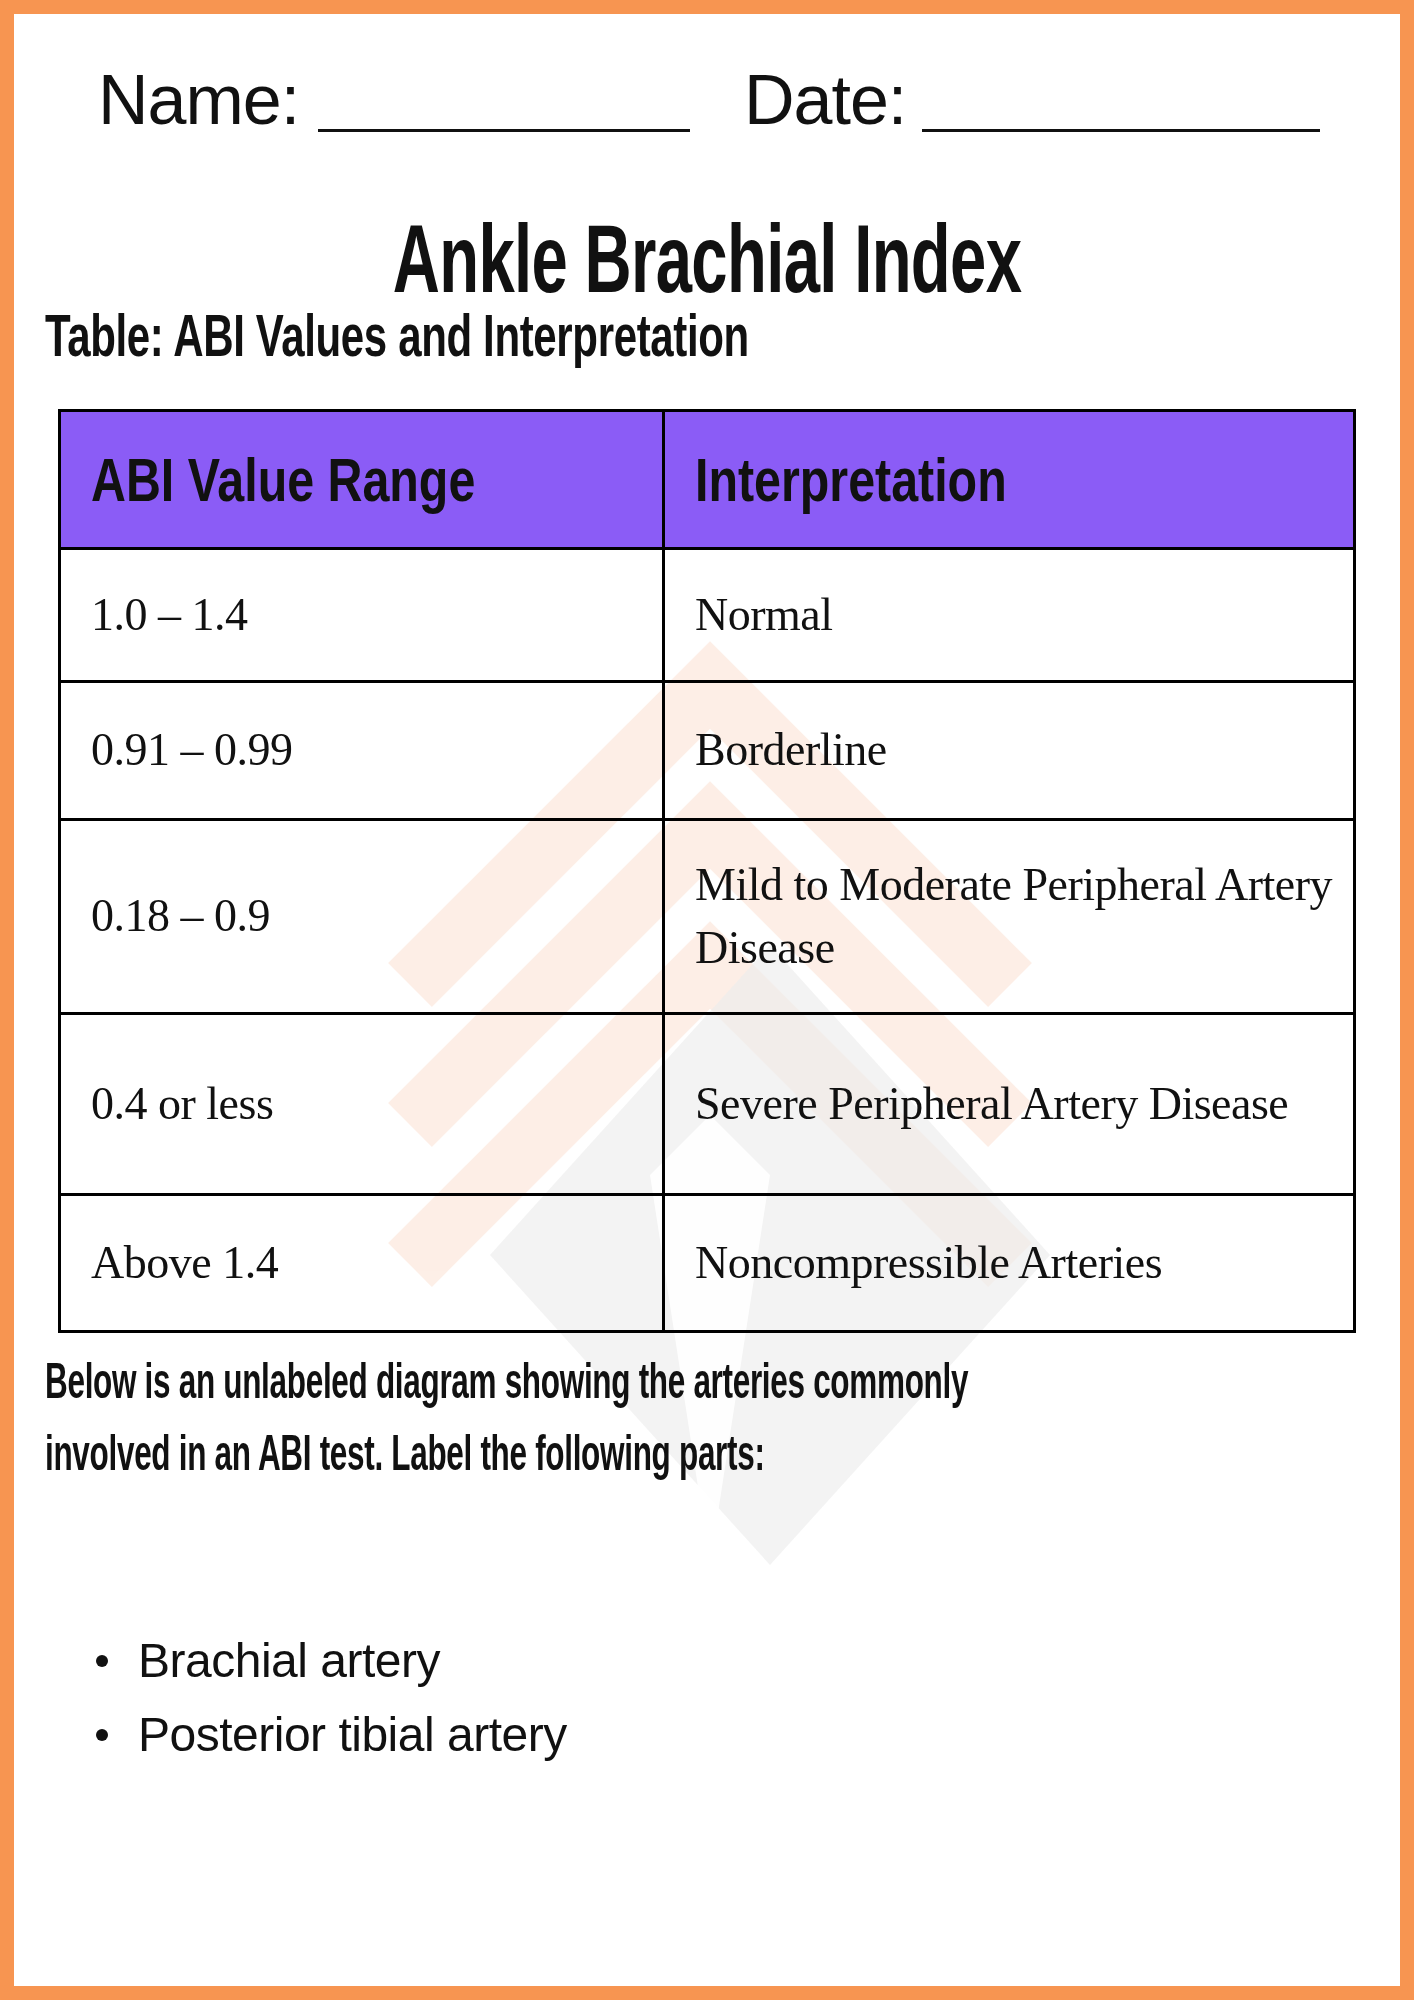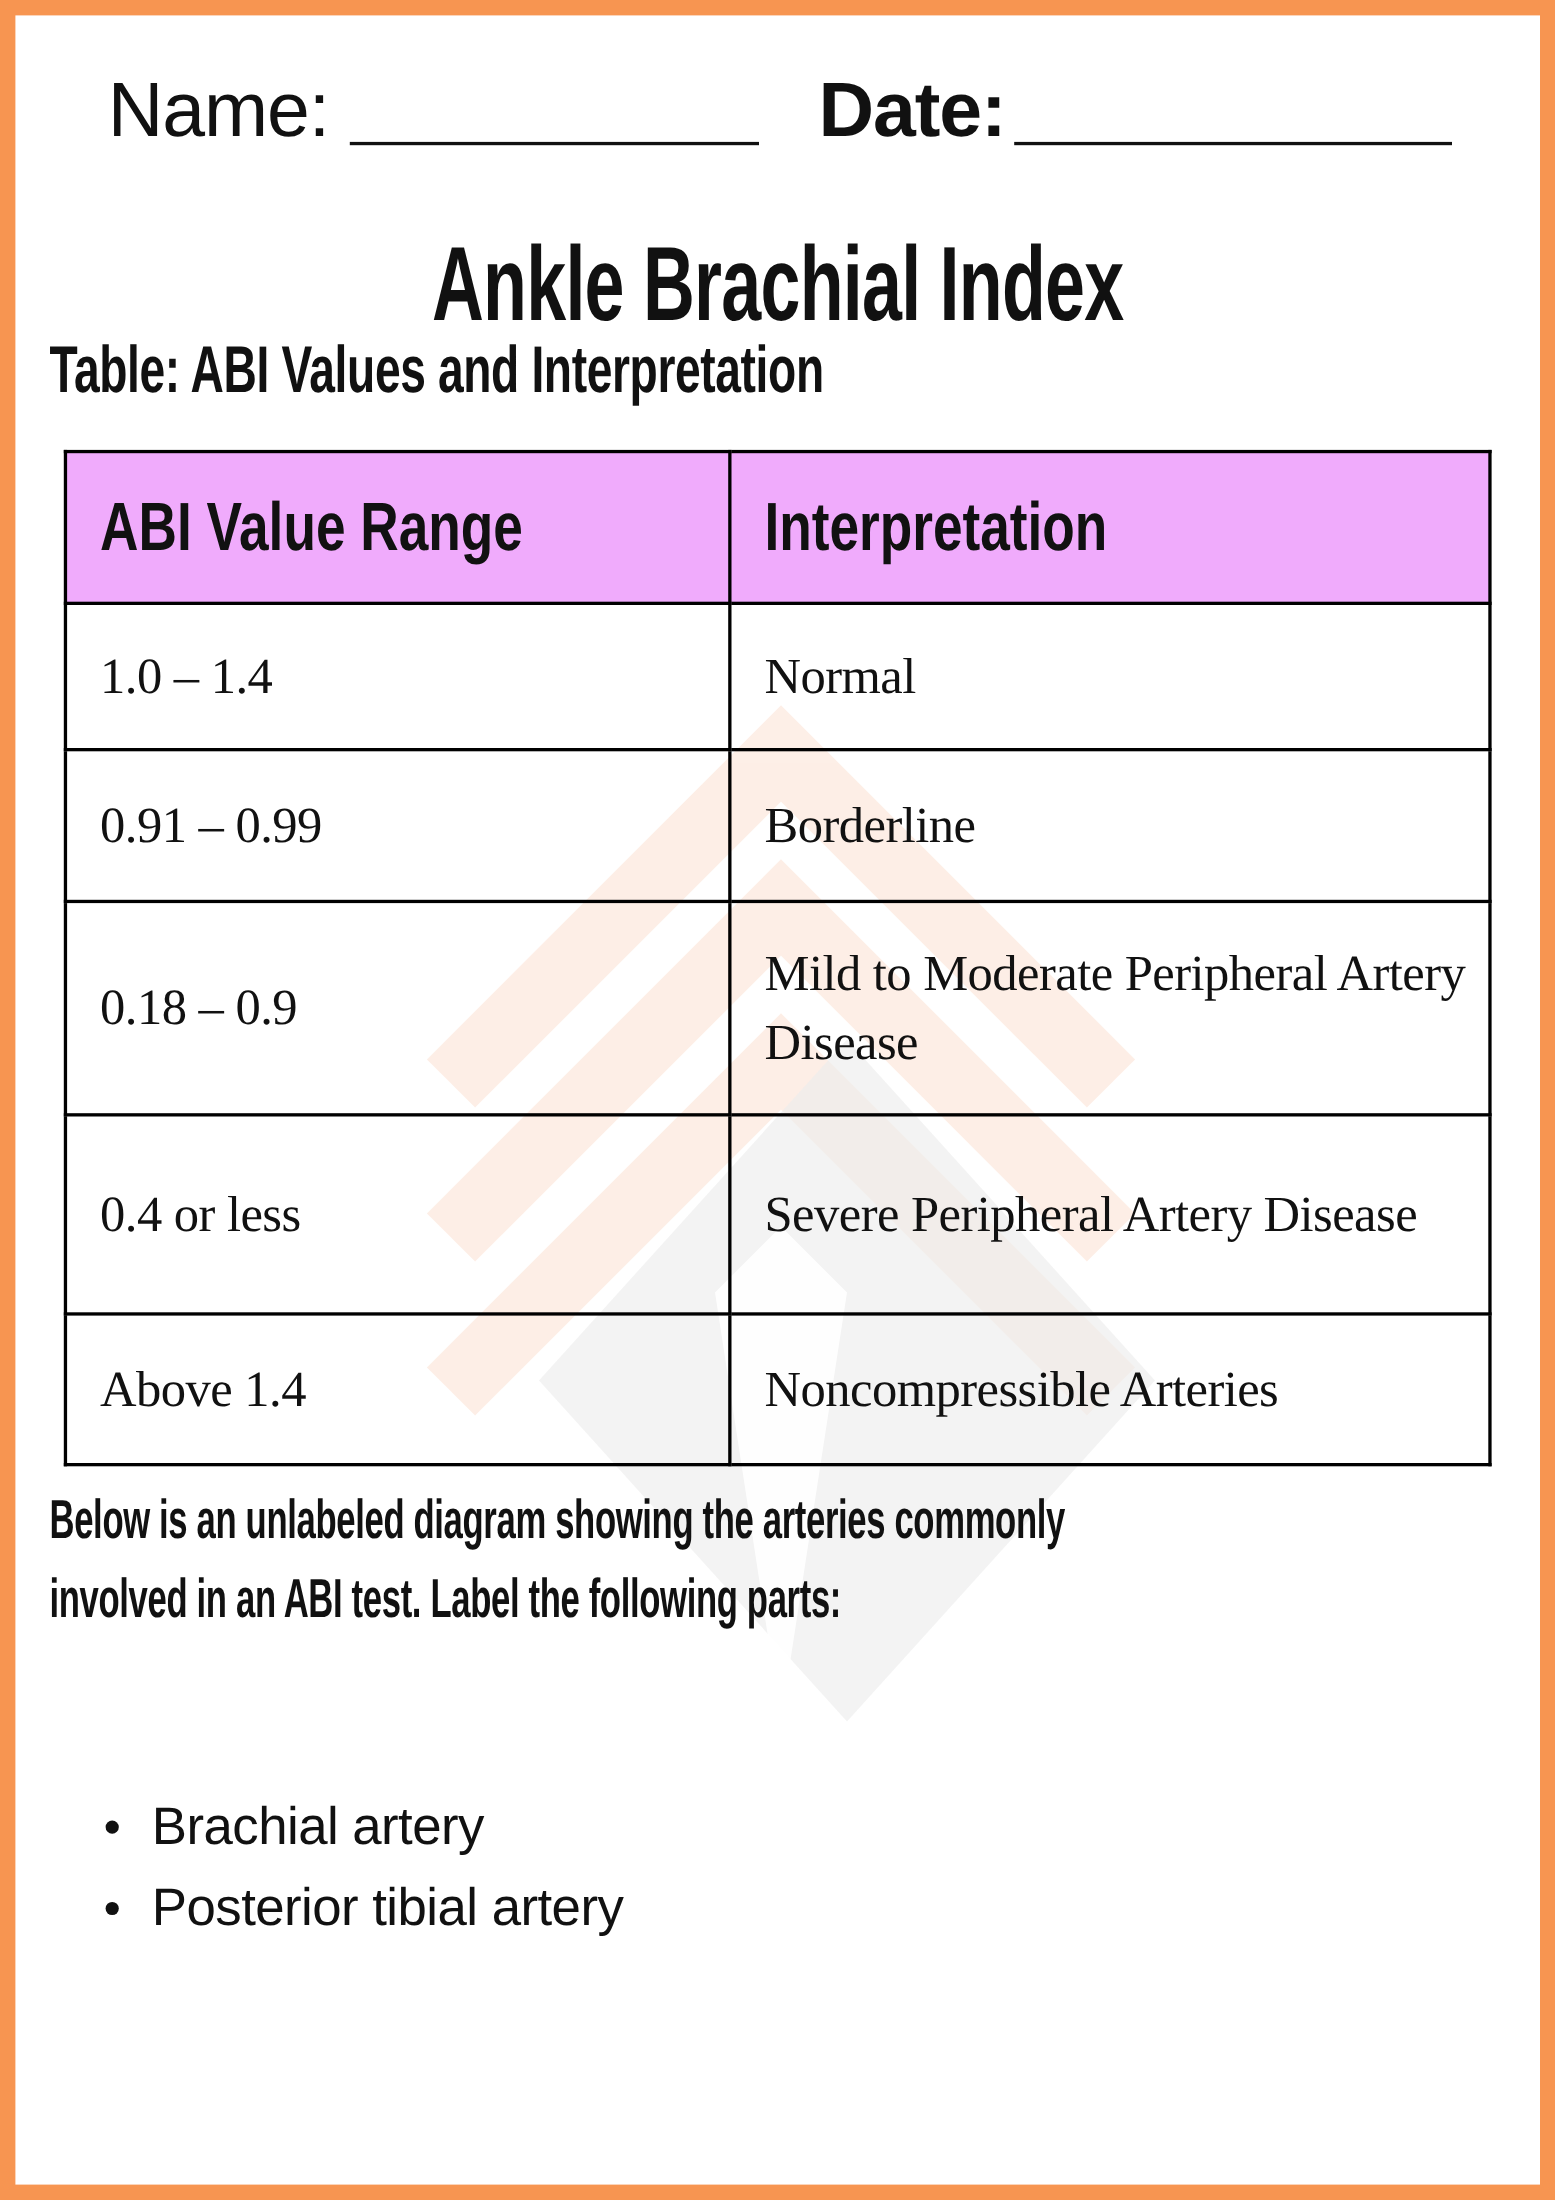--- a/index.html
+++ b/index.html
@@ -13,21 +13,21 @@
     position:absolute;left:0;top:0;width:1414px;height:2000px;
     border:14px solid #F79551;box-sizing:border-box;
     pointer-events:none;z-index:5;
   }
   
   .watermark{position:absolute;left:340px;top:555px;z-index:0;}
   
   .content{position:absolute;left:0;top:0;z-index:1;width:1414px;height:2000px;}
 
   .name-label{position:absolute;left:98px;top:60px;font-size:70px;font-weight:400;letter-spacing:-1px;white-space:nowrap;}
-  .date-label{position:absolute;left:744px;top:60px;font-size:70px;font-weight:700;letter-spacing:-1px;white-space:nowrap;}
+  .date-label{position:absolute;left:744px;top:60px;font-size:70px;font-weight:400;letter-spacing:-1px;white-space:nowrap;}
   .blank-line{position:absolute;height:3px;background:#111;top:129px;}
   .blank-line.name{left:318px;width:372px;}
   .blank-line.date{left:922px;width:398px;}
 
   .doc-title{
     position:absolute;left:0;top:204px;width:1414px;text-align:center;
     font-size:96px;font-weight:700;white-space:nowrap;
     transform:scaleX(0.68);transform-origin:50% 0;letter-spacing:-1px;
   }
   .section-heading{
@@ -38,21 +38,21 @@
 
   
   table.abi{
     position:absolute;left:58px;top:409px;width:1295px;
     border-collapse:collapse;table-layout:fixed;
   }
   table.abi td,table.abi th{
     border:3px solid #000;vertical-align:middle;text-align:left;
     padding:0 20px 0 30px;box-sizing:border-box;
   }
-  table.abi th{background:#f0abfc;}
+  table.abi th{background:#8b5cf6;}
   table.abi th .cond{
     display:inline-block;font-size:62px;font-weight:700;white-space:nowrap;
     transform:scaleX(0.78);transform-origin:left center;
   }
   table.abi td{font-size:46px;font-weight:400;line-height:1.35;letter-spacing:-0.5px;font-family:Liberation Serif, serif;}
   tr.r-head{height:138px;}
   tr.r1{height:133px;}
   tr.r2{height:138px;}
   tr.r3{height:194px;}
   tr.r4{height:181px;}

